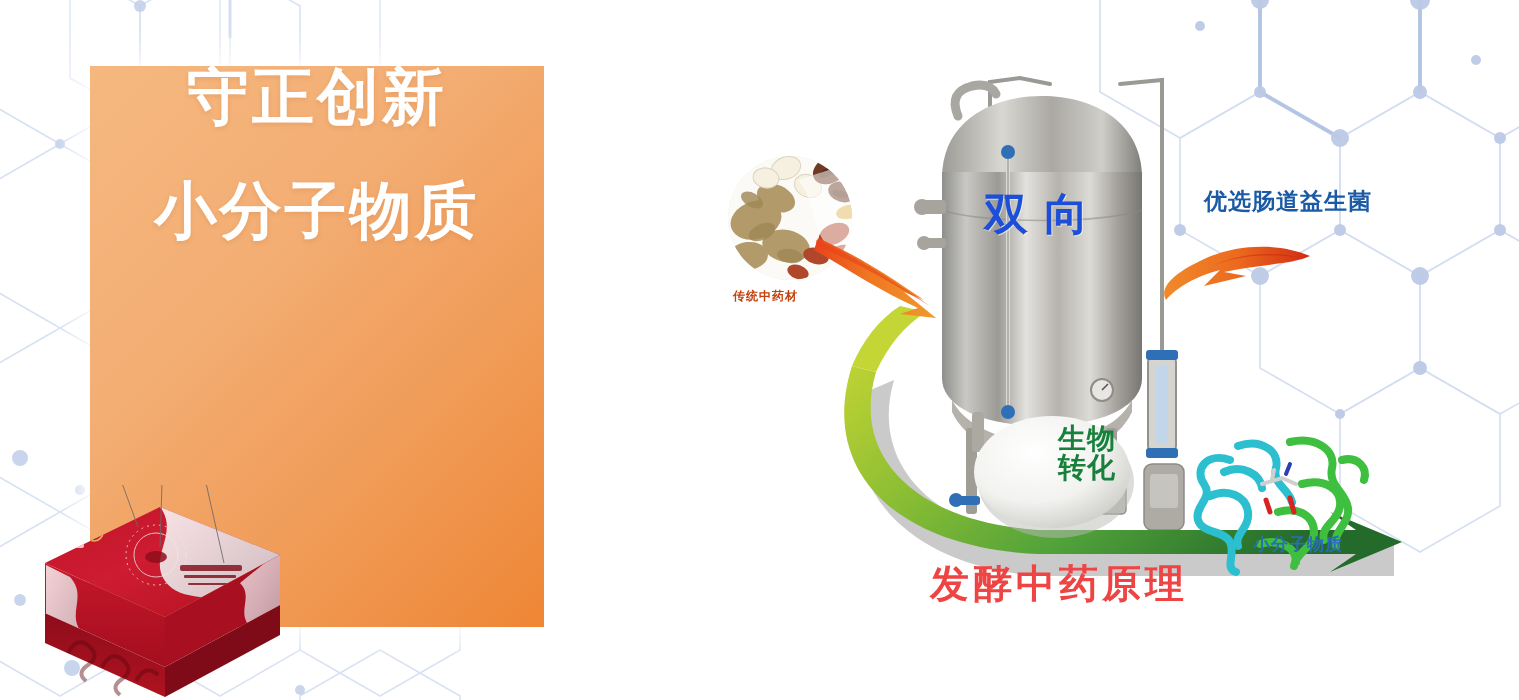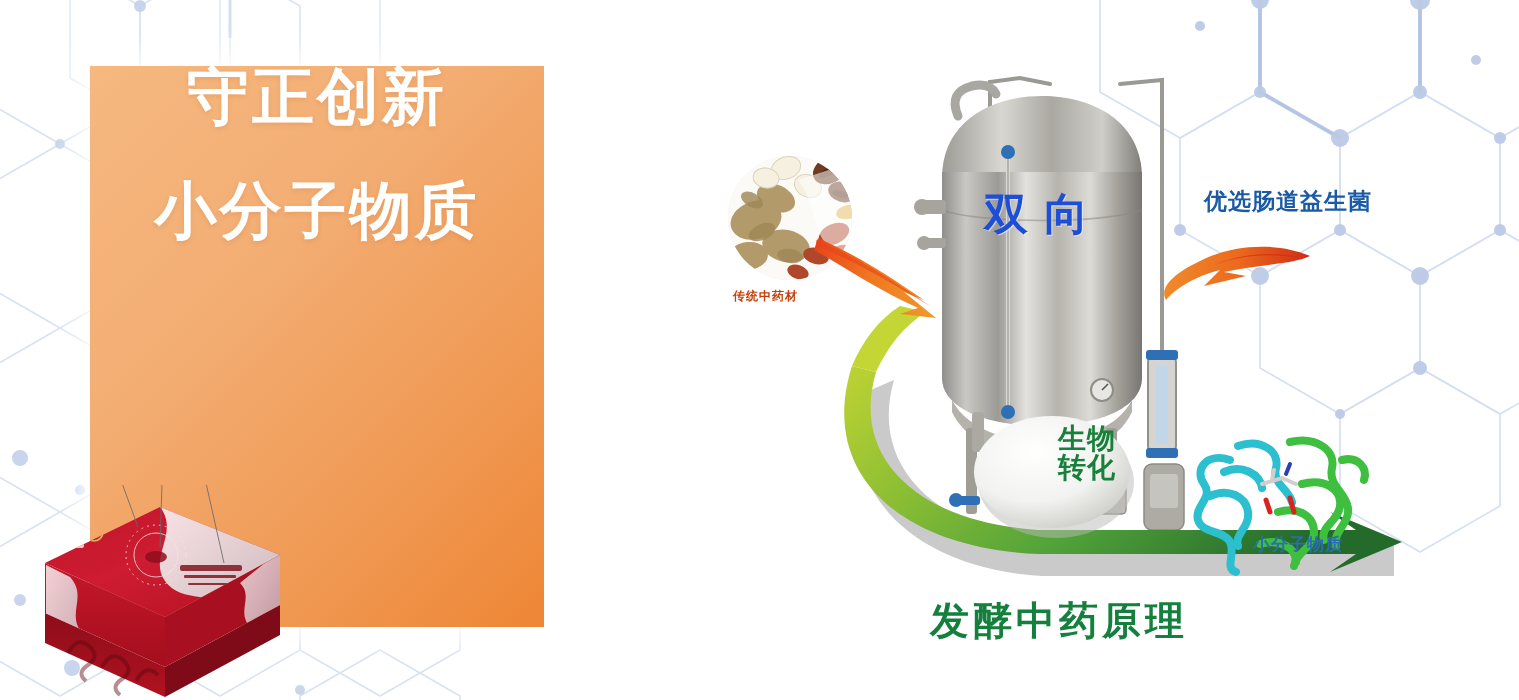--- a/index.html
+++ b/index.html
@@ -47,22 +47,22 @@
     color:#1F5FA9;
     font-weight:bold;
     letter-spacing:1px;
     white-space:nowrap;
     font-family:"Liberation Sans","DejaVu Sans",sans-serif;
   }
   #label-herbs{ left:733px; top:288px; font-size:12px; color:#c2410c; }
   #label-probiotic{ left:1204px; top:186px; font-size:23px; color:#1b5ba5; }
   #label-molecule{ left:1253px; top:533px; font-size:17px; color:#2a6cb5; }
   #diagram-title{
-    position:absolute; left:930px; top:594px;
-    font-size:39px; font-weight:bold; color:#15803d; letter-spacing:4px;
+    position:absolute; left:930px; top:557px;
+    font-size:39px; font-weight:bold; color:#ef4444; letter-spacing:4px;
     white-space:nowrap; font-family:"Liberation Sans","DejaVu Sans",sans-serif;
   }
 
   
   #tank-text{
     position:absolute; left:984px; top:192px;
     font-size:44px; font-weight:bold; color:#1d4ed8; line-height:1.02;
     letter-spacing:2px; text-align:left;
     text-shadow:1px 1px 0 rgba(255,255,255,0.55);
     font-family:"Liberation Sans","DejaVu Sans",sans-serif;

